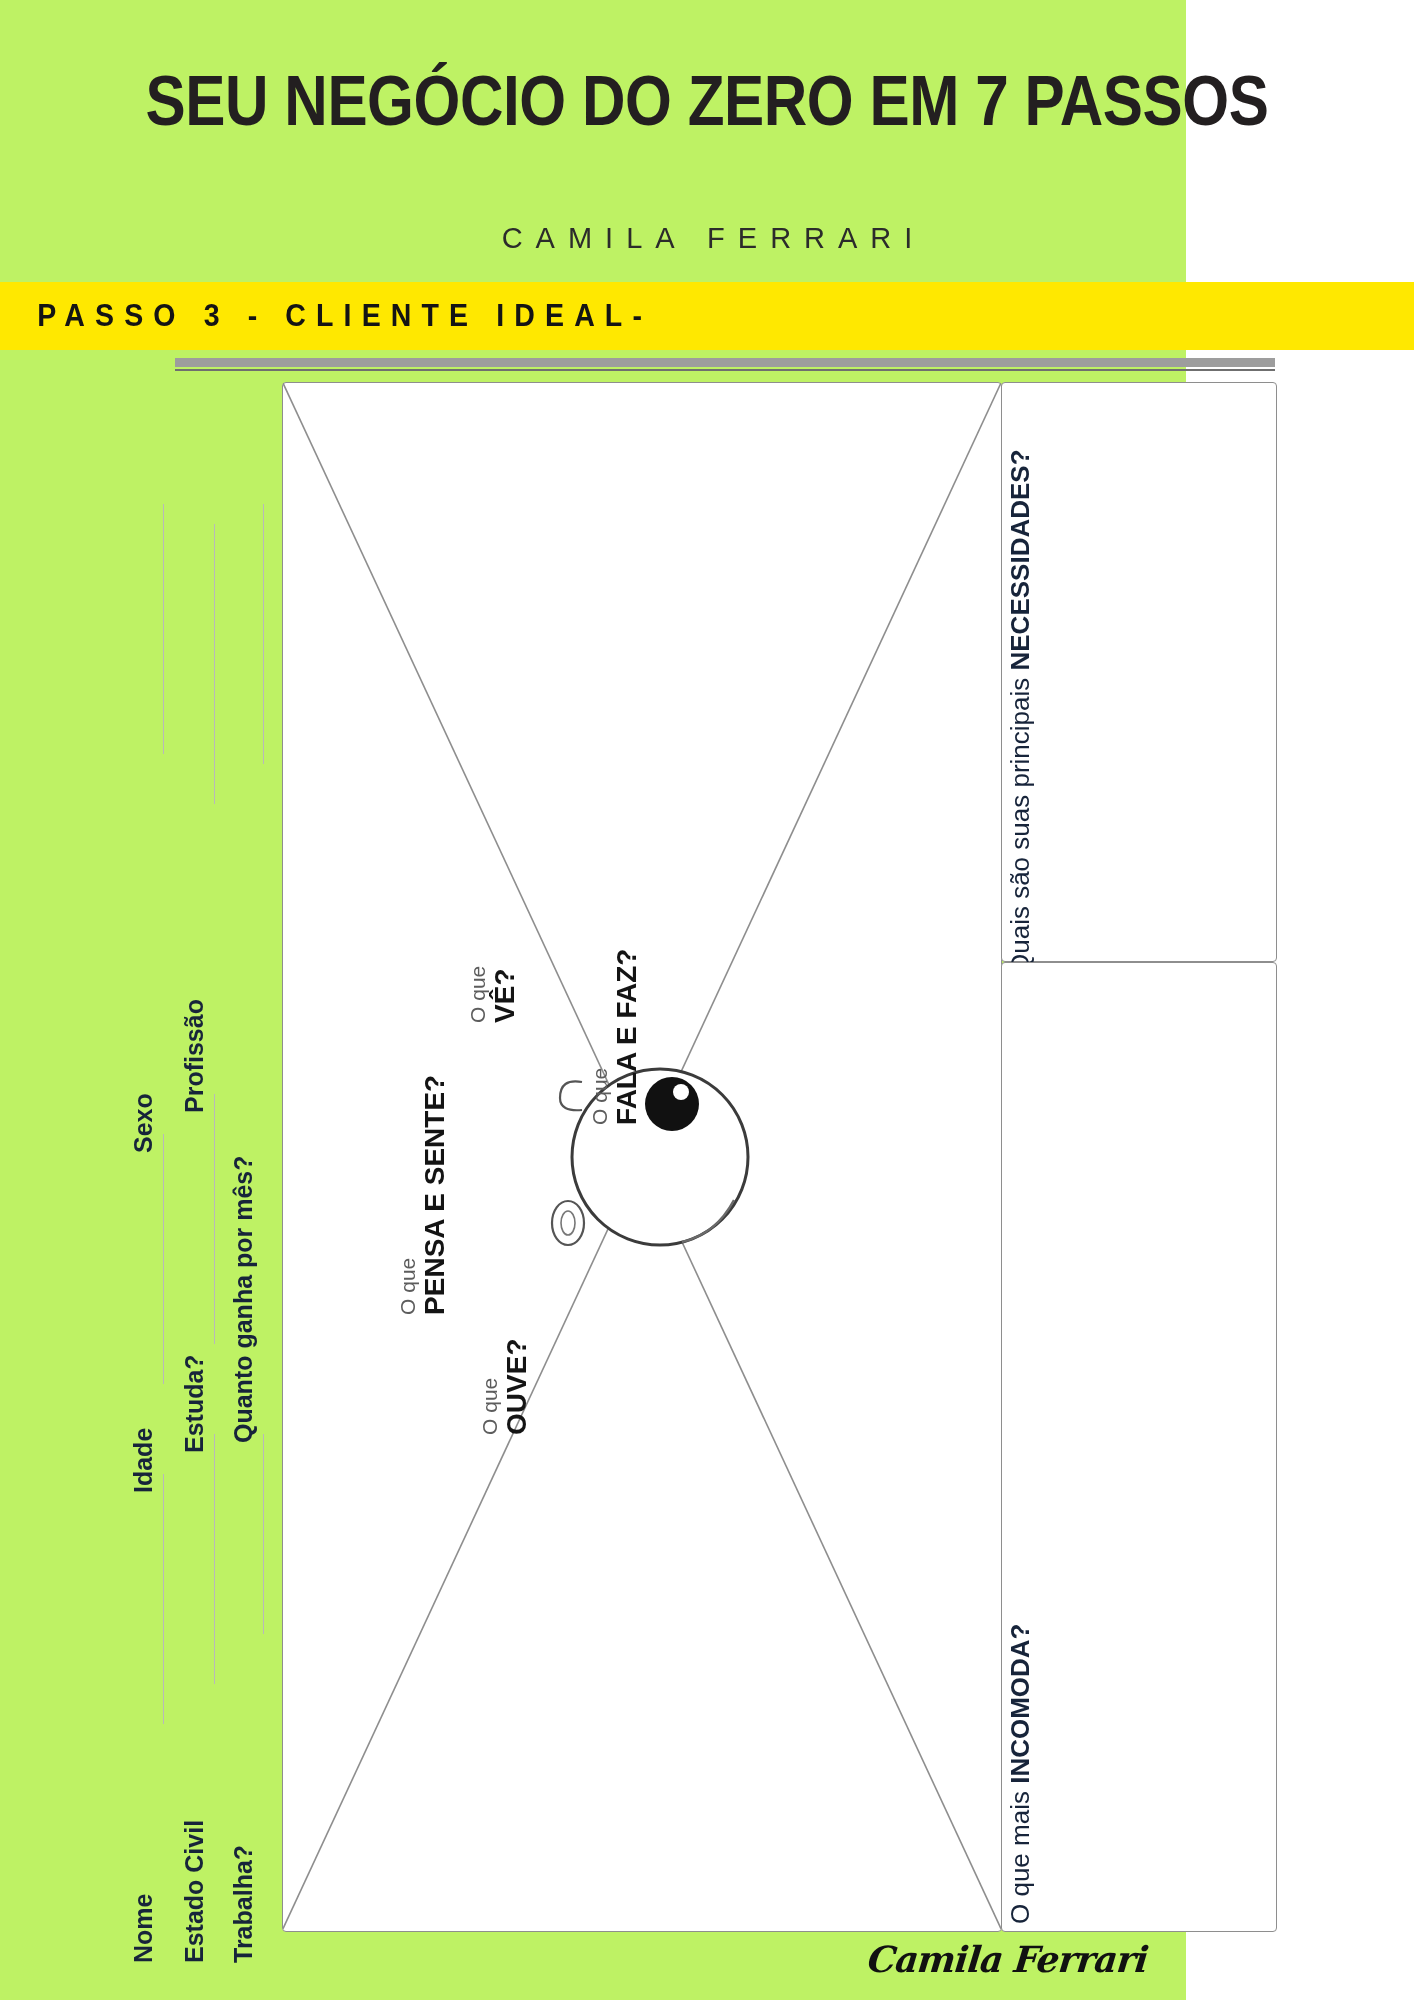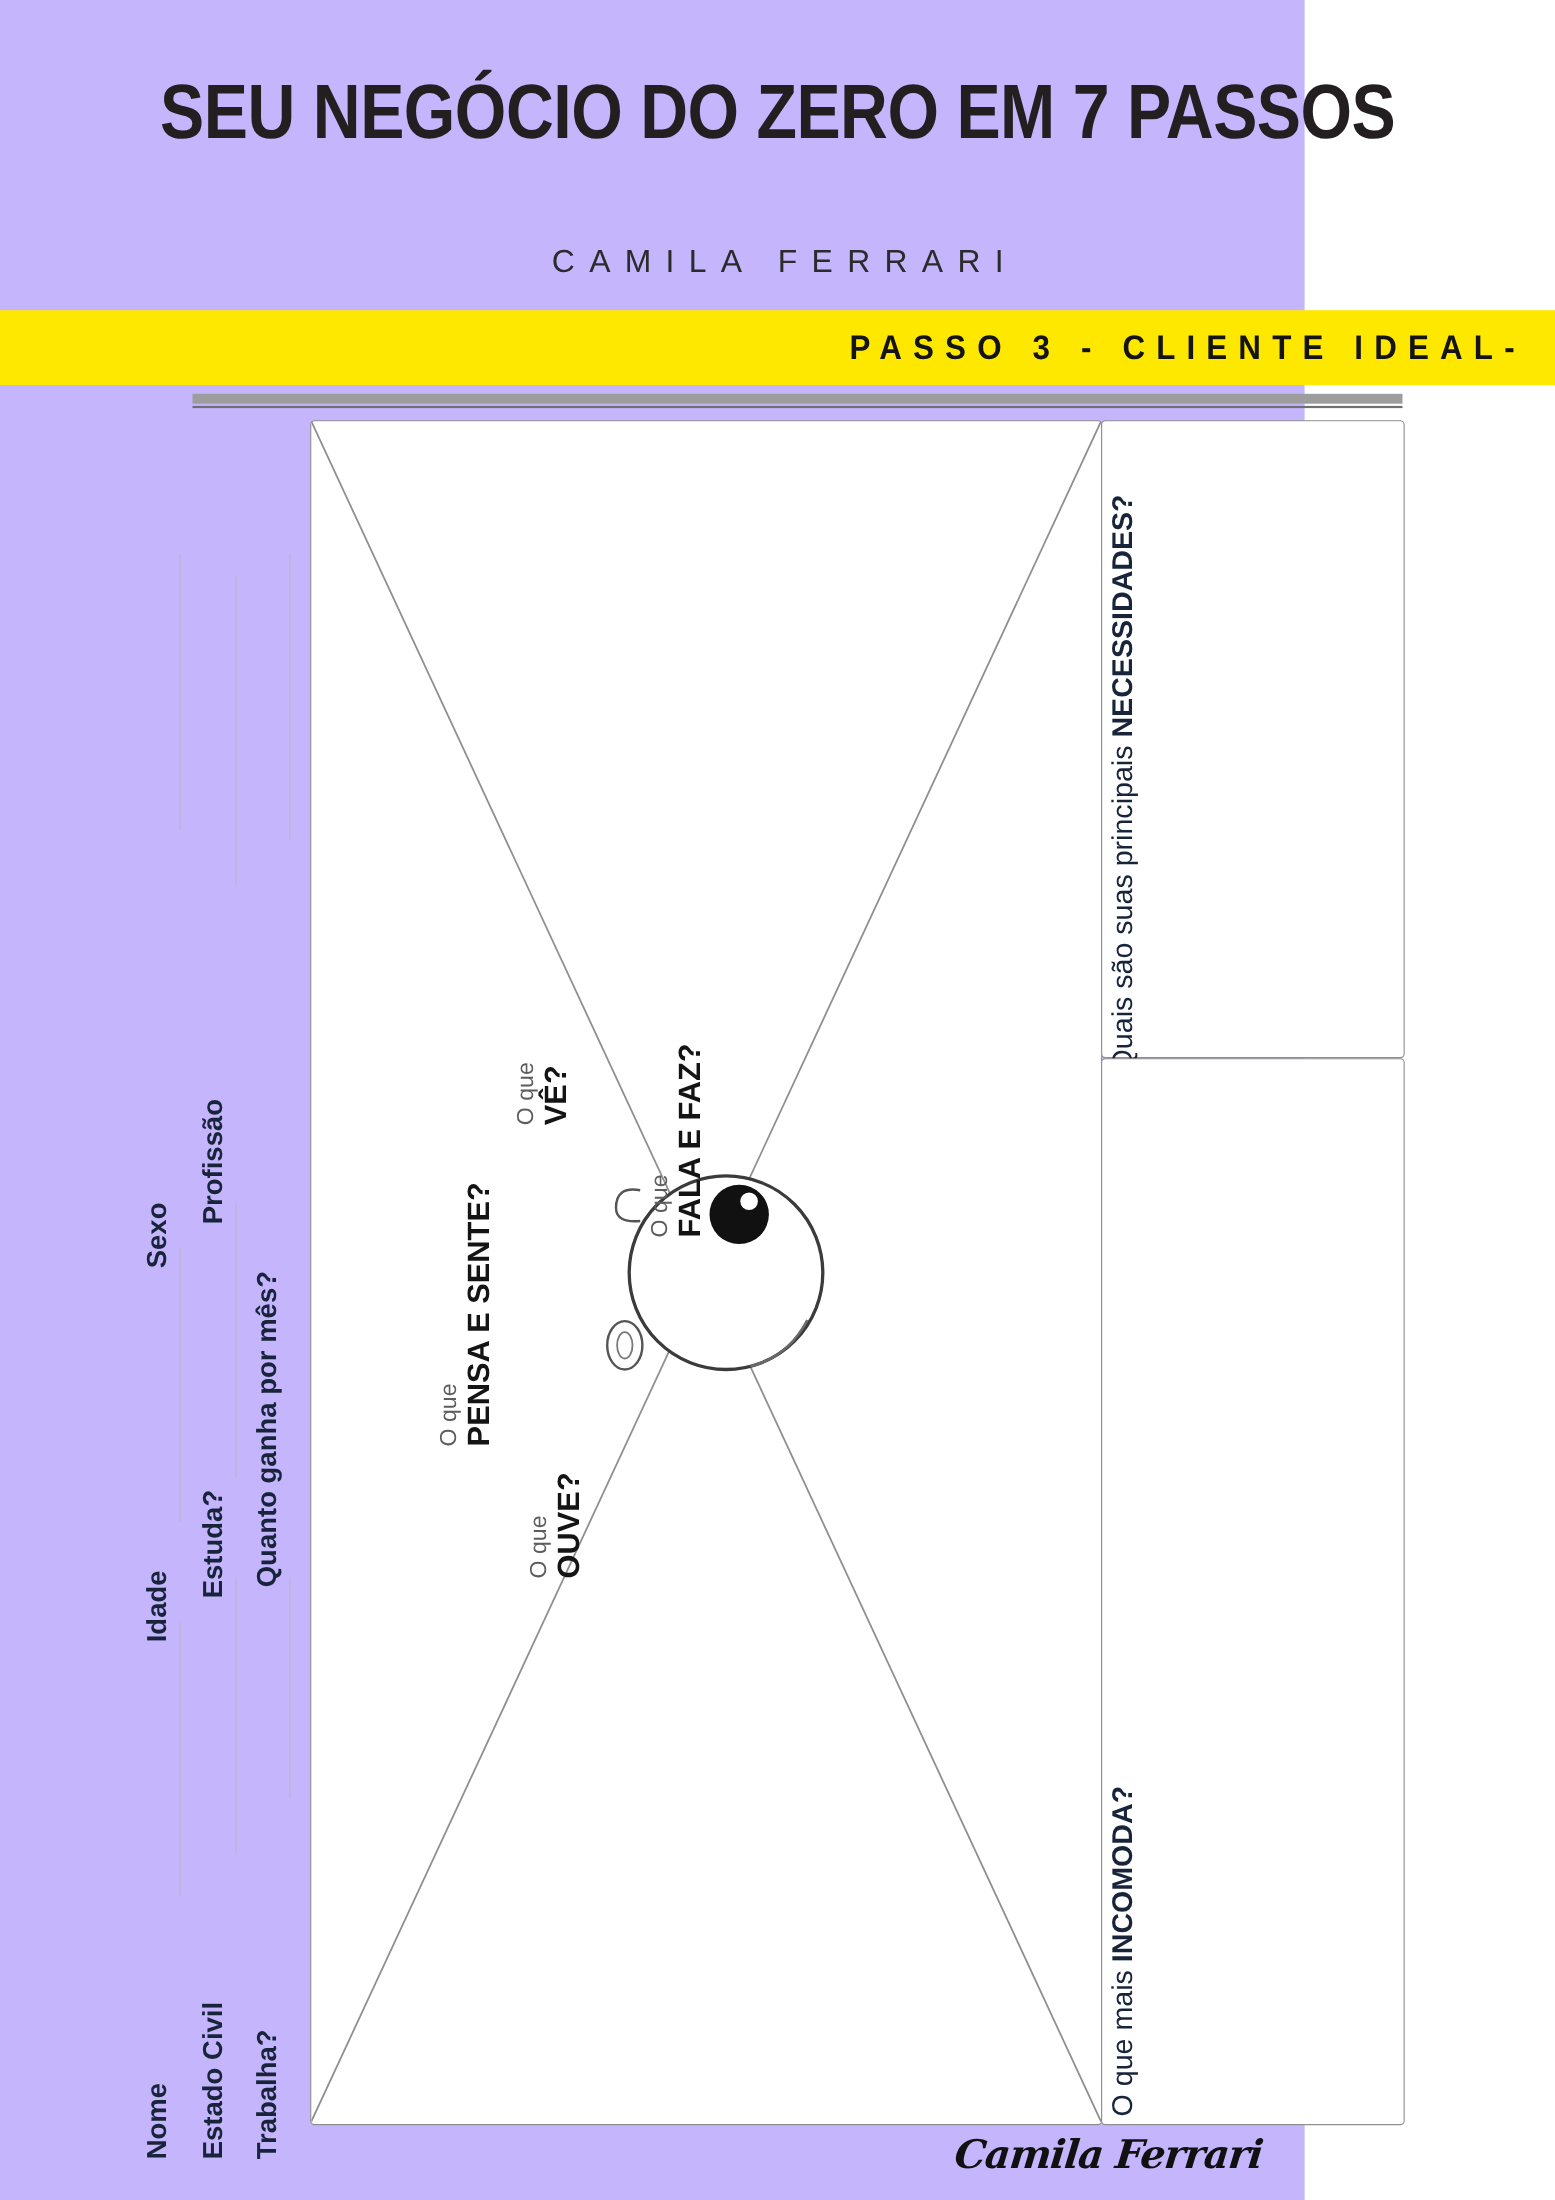--- a/index.html
+++ b/index.html
@@ -9,21 +9,21 @@
     height: 2000px;
     background: #ffffff;
     font-family: "Liberation Sans", sans-serif;
     overflow: hidden;
   }
 
   #page {
     position: relative;
     width: 1186px;
     height: 2000px;
-    background: #c4b5fd;
+    background: #bef264;
   }
 
   
   .title {
     position: absolute;
     left: 0; top: 62px;
     width: 1414px;
     text-align: center;
     font-family: "Liberation Sans", sans-serif;
     font-weight: bold;
@@ -49,21 +49,21 @@
 
   
   .banner {
     position: absolute;
     left: 0; top: 282px;
     width: 1414px;
     height: 68px;
     background: #FFE800;
     display: flex;
     align-items: center;
-    justify-content: flex-end;
+    justify-content: flex-start;
   }
   .banner-text {
     font-weight: bold;
     font-size: 31px;
     letter-spacing: 11px;
     text-indent: 11px;
     color: #141414;
     transform: scaleX(0.92);
   }
 

